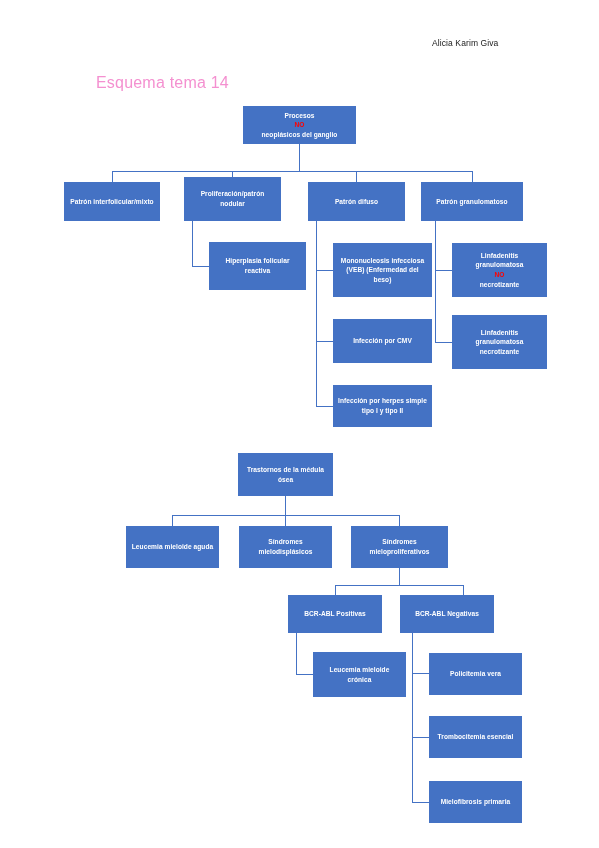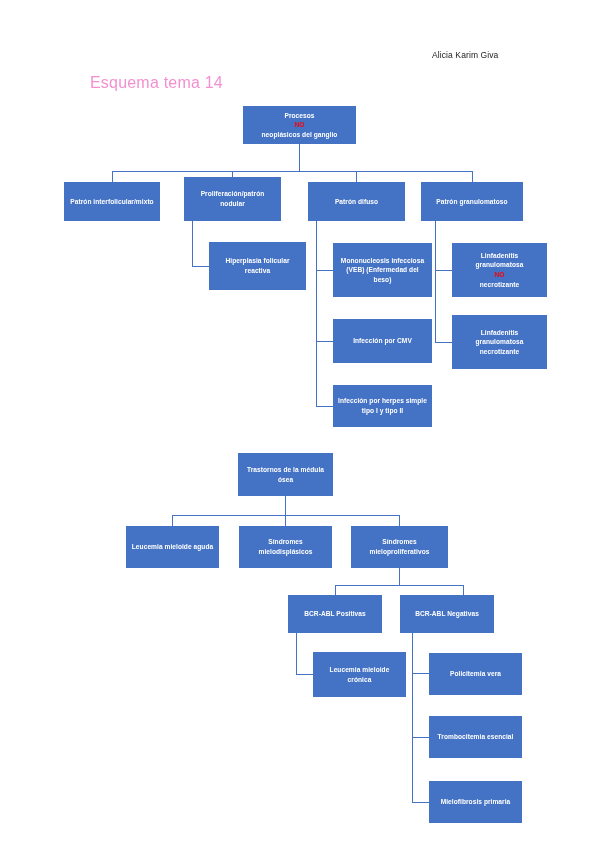--- a/index.html
+++ b/index.html
@@ -49,23 +49,23 @@
   
   .ln{position:absolute;background:#4472C4;}
   .lnv{width:1px;}
   .lnh{height:1px;}
 </style>
 </head>
 <body>
 
 <div class="page">
 
-  <div class="author" style="left:432px;top:50px;">Alicia Karim Giva</div>
+  <div class="author" style="left:432px;top:38px;">Alicia Karim Giva</div>
 
-  <div class="doc-title" style="left:90px;top:74px;">Esquema tema 14</div>
+  <div class="doc-title" style="left:96px;top:74px;">Esquema tema 14</div>
 
   <div>
 
     <div class="node" style="left:243px;top:106px;width:113px;height:38px;">
       <div>
         <span>
             <span>Procesos </span>
             <span class="no">NO</span>
           </span>
         <span>neoplásicos del ganglio</span>

